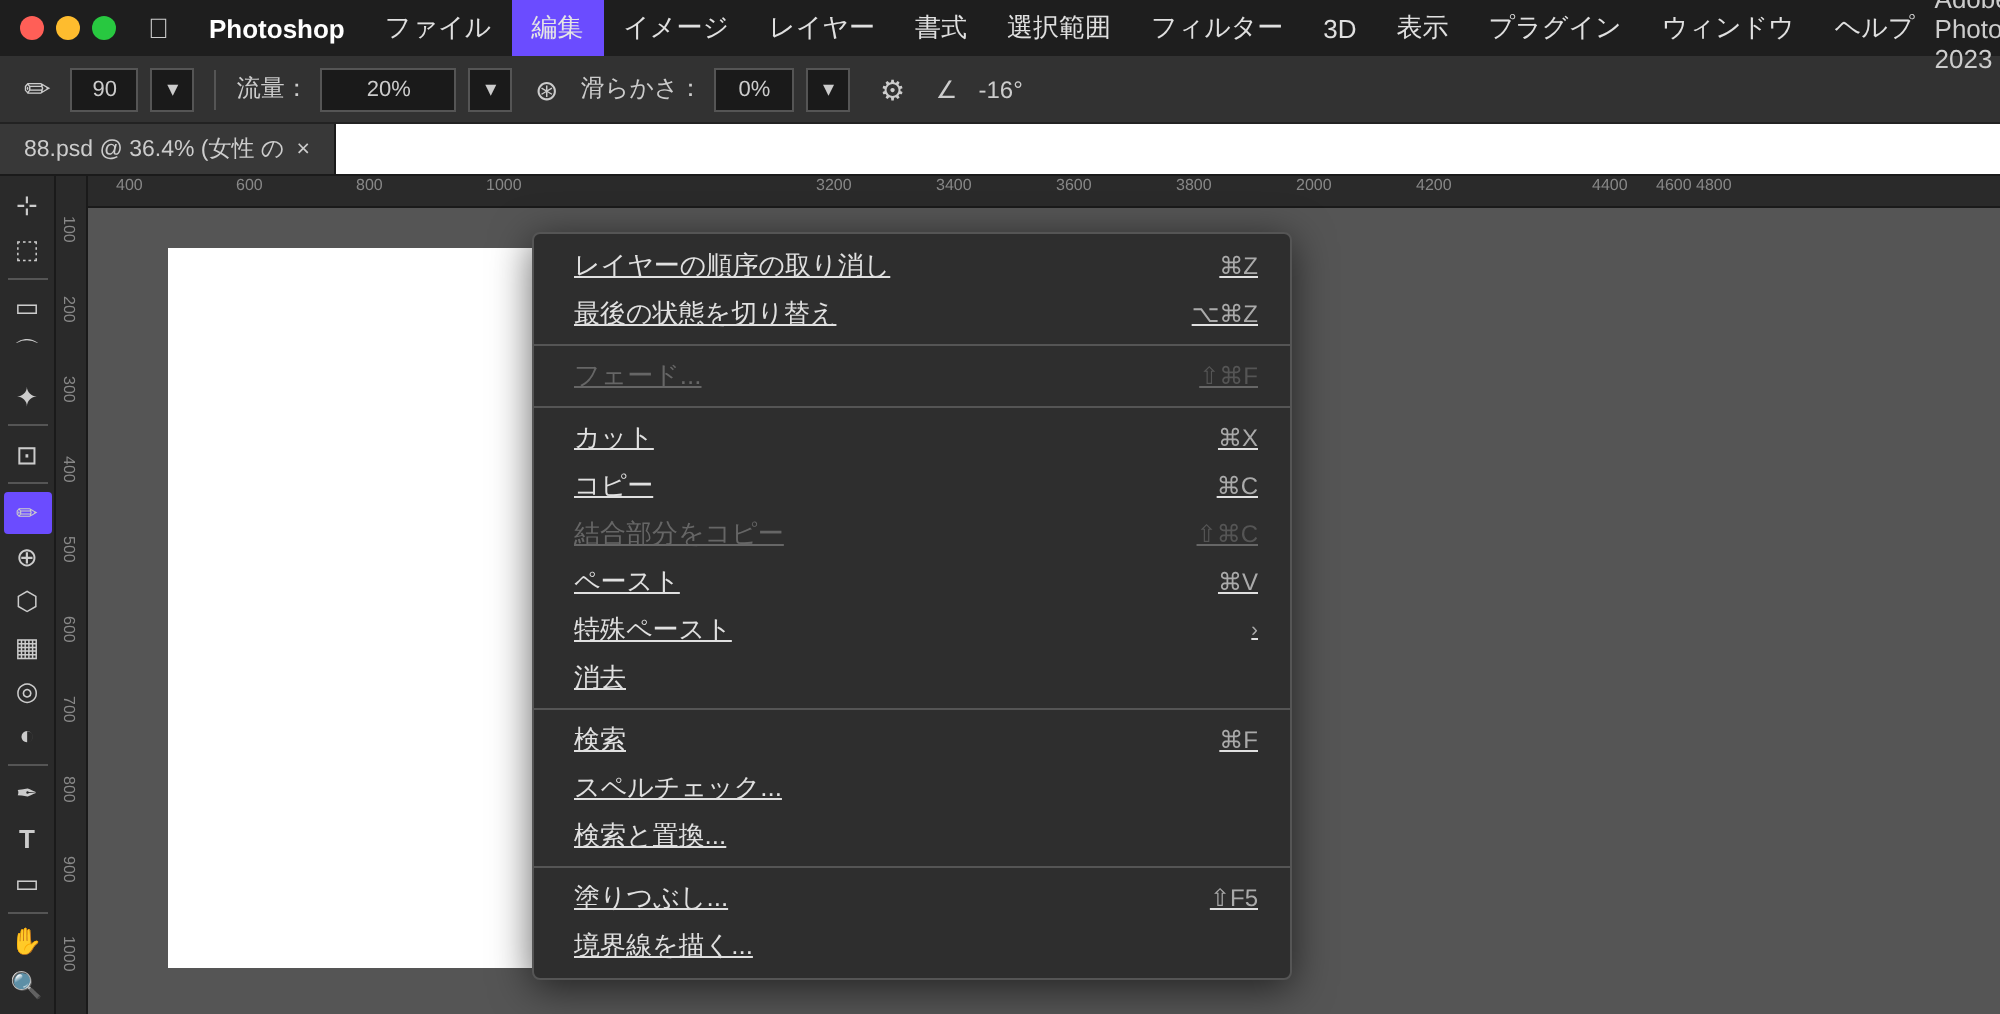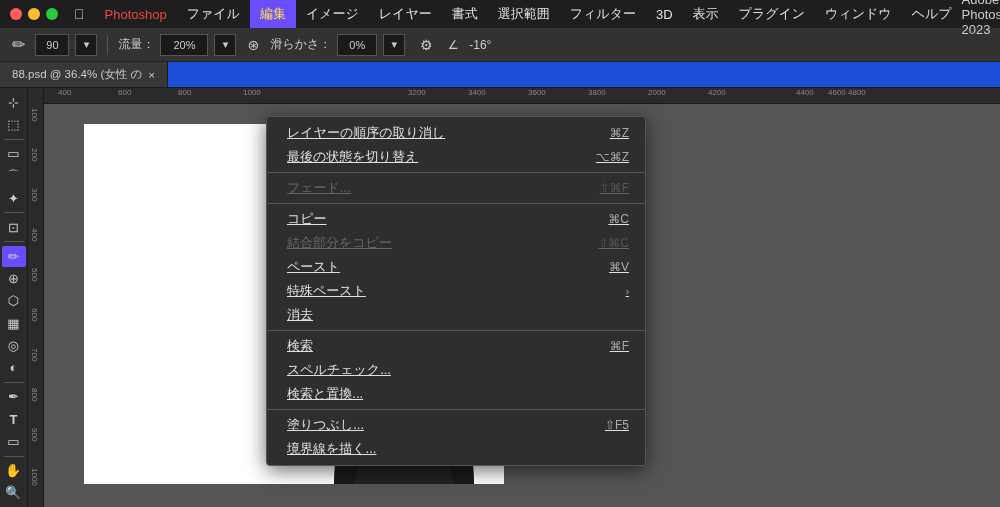--- a/index.html
+++ b/index.html
@@ -57,25 +57,25 @@
       font-size: 13px;
       color: #e0e0e0;
       cursor: default;
       white-space: nowrap;
     }
     .menubar-item:hover, .menubar-item.active {
       background: #555;
     }
     .menubar-item.active {
       background: #6b4cff;
-      color: #fde047;
+      color: #e5e5e5;
     }
     .menubar-item.app-name {
-      font-weight: normal;
-      color: #ef4444;
+      font-weight: bold;
+      color: #ffffff;
     }
 
     
     #options-bar {
       width: 100%;
       height: 34px;
       background: #323232;
       display: flex;
       align-items: center;
       padding: 0 8px;
@@ -99,21 +99,21 @@
     }
     .options-angle {
       color: #ccc;
       font-size: 12px;
     }
 
     
     #tab-bar {
       width: 100%;
       height: 26px;
-      background: #1d4ed8;
+      background: #ffffff;
       display: flex;
       align-items: center;
       border-bottom: 1px solid #1a1a1a;
     }
     .tab-item {
       height: 100%;
       padding: 0 12px;
       display: flex;
       align-items: center;
       font-size: 11.5px;
@@ -295,21 +295,21 @@
     <div style="flex:1; display:flex; align-items:center; justify-content:center; color:#ccc; font-size:13px;">Adobe Photoshop 2023</div>
   </div>
 </div>
 
 <div id="options-bar">
   <span class="options-icon">✏</span>
   <div style="background:#1a1a1a; border:1px solid #555; width:34px; height:22px; display:flex; align-items:center; justify-content:center; color:#ccc; font-size:11px;">90</div>
   <div style="background:#1a1a1a; border:1px solid #555; width:22px; height:22px; display:flex; align-items:center; justify-content:center; color:#ccc; font-size:11px;">▾</div>
   <div class="options-divider"></div>
   <span class="options-label">流量：</span>
-  <div style="background:#1a1a1a; border:1px solid #555; width:48px; height:22px; display:flex; align-items:center; justify-content:center; color:#ccc; font-size:11px;">20%</div>
+  <div style="background:#1a1a1a; border:1px solid #555; width:68px; height:22px; display:flex; align-items:center; justify-content:center; color:#ccc; font-size:11px;">20%</div>
   <div style="background:#1a1a1a; border:1px solid #555; width:22px; height:22px; display:flex; align-items:center; justify-content:center; color:#ccc; font-size:11px;">▾</div>
   <div style="width:22px; height:22px; display:flex; align-items:center; justify-content:center; color:#ccc; font-size:14px;">⊛</div>
   <span class="options-label">滑らかさ：</span>
   <div style="background:#1a1a1a; border:1px solid #555; width:40px; height:22px; display:flex; align-items:center; justify-content:center; color:#ccc; font-size:11px;">0%</div>
   <div style="background:#1a1a1a; border:1px solid #555; width:22px; height:22px; display:flex; align-items:center; justify-content:center; color:#ccc; font-size:11px;">▾</div>
   <div style="width:22px; height:22px; display:flex; align-items:center; justify-content:center; color:#ccc; font-size:14px; margin-left:4px;">⚙</div>
   <div style="width:20px; height:20px; display:flex; align-items:center; justify-content:center; color:#ccc; font-size:12px;">∠</div>
   <span class="options-angle">-16°</span>
 </div>
 
@@ -421,20 +421,24 @@
             <span>最後の状態を切り替え</span>
             <span class="shortcut">⌥⌘Z</span>
           </div>
           <div class="menu-separator"></div>
           <div class="menu-item disabled">
             <span>フェード...</span>
             <span class="shortcut">⇧⌘F</span>
           </div>
           <div class="menu-separator"></div>
           <div class="menu-item">
+            <span>カット</span>
+            <span class="shortcut">⌘X</span>
+          </div>
+          <div class="menu-item">
             <span>コピー</span>
             <span class="shortcut">⌘C</span>
           </div>
           <div class="menu-item disabled">
             <span>結合部分をコピー</span>
             <span class="shortcut">⇧⌘C</span>
           </div>
           <div class="menu-item">
             <span>ペースト</span>
             <span class="shortcut">⌘V</span>

